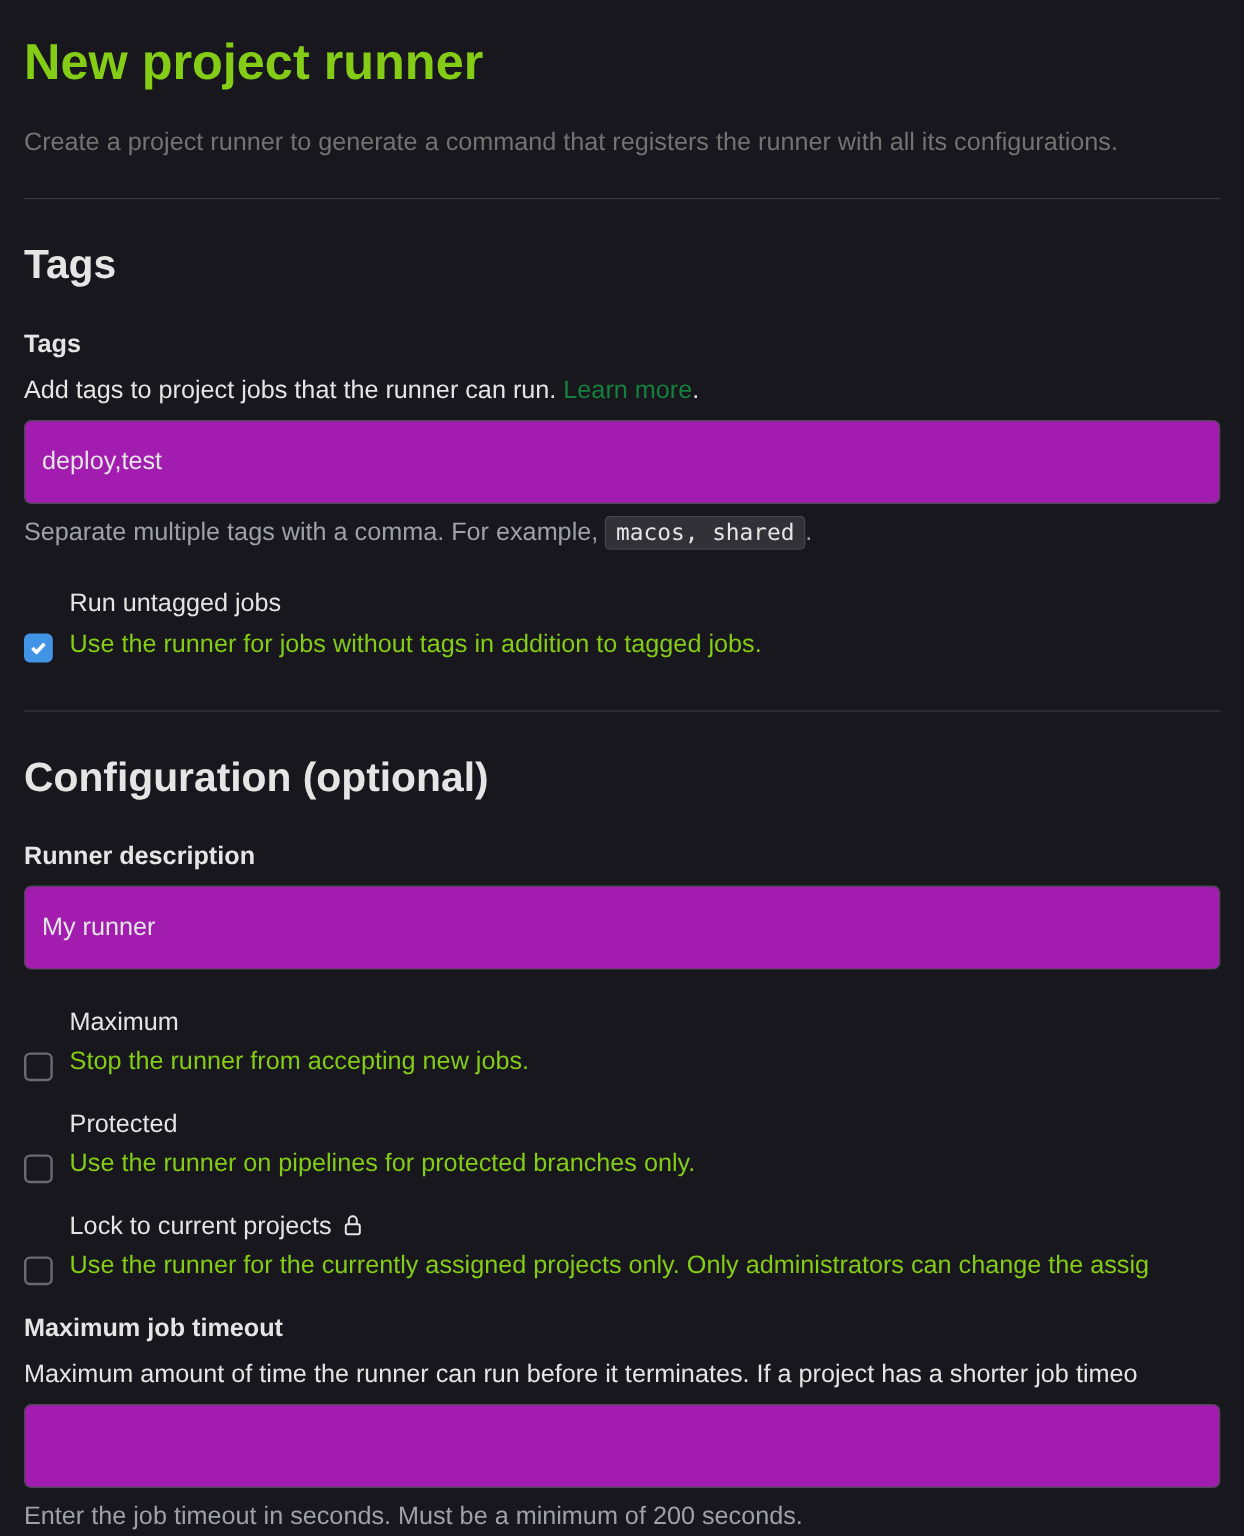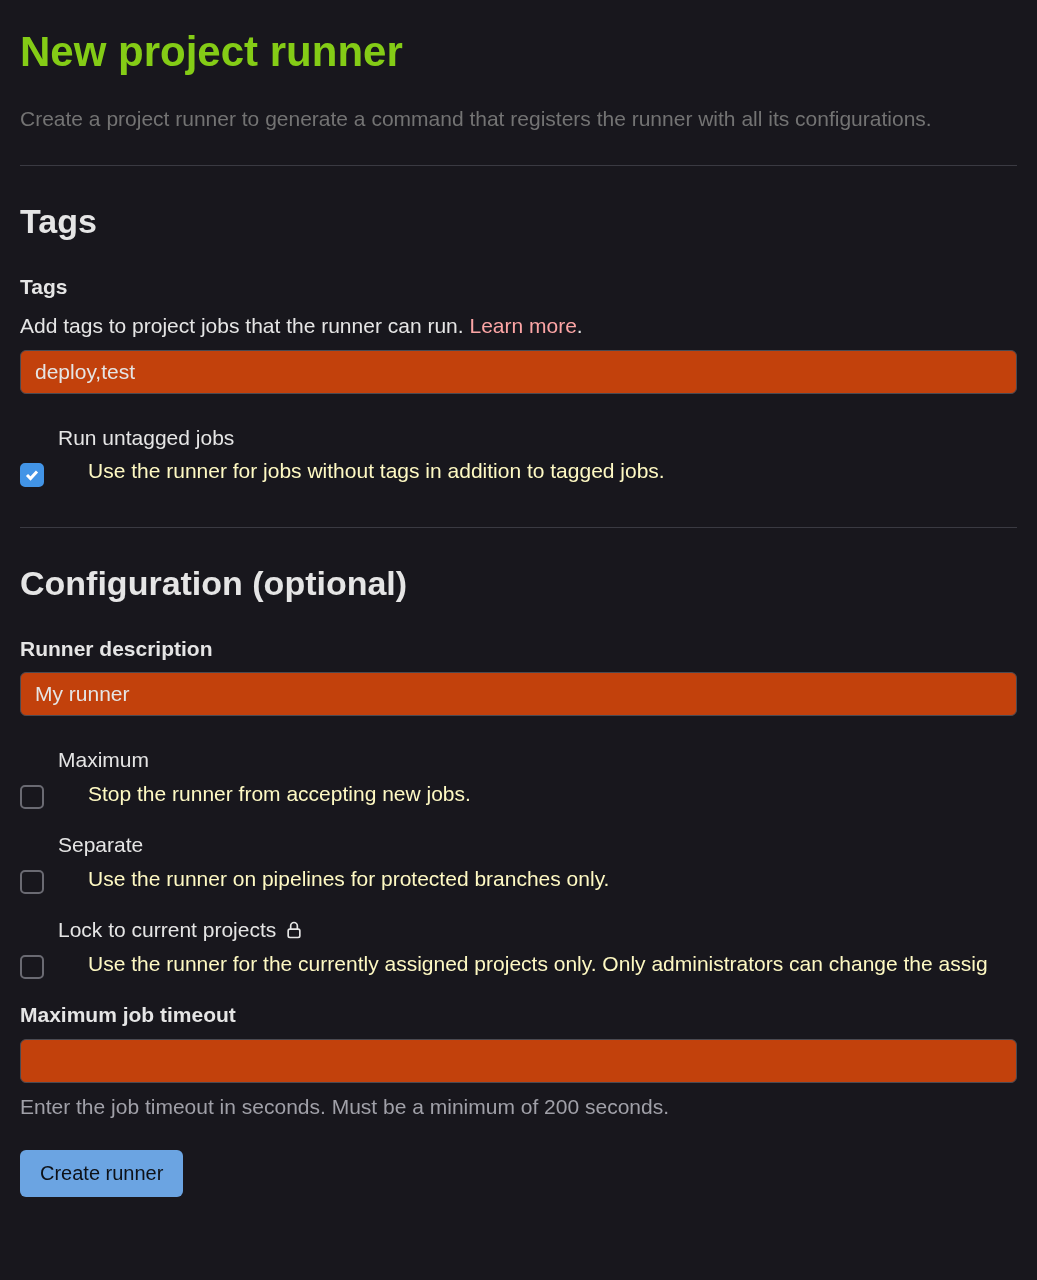--- a/index.html
+++ b/index.html
@@ -51,31 +51,31 @@
       font-size: 21px;
       margin-bottom: 8px;
     }
     .field-hint-below {
       color: #a0a0a8;
       font-size: 21px;
       margin-top: 8px;
       margin-bottom: 20px;
     }
     .link {
-      color: #fca5a5;
+      color: #15803d;
       text-decoration: none;
       cursor: pointer;
       text-align: center;
     }
     input.text-input {
       width: 100%;
-      background-color: #c2410c;
+      background-color: #a21caf;
       border: 1px solid #4a4a52;
       border-radius: 6px;
-      padding: 9px 14px;
+      padding: 22px 14px;
       color: #e5e5e5;
       font-size: 21px;
       font-family: inherit;
     }
     code.inline-code {
       background-color: #323138;
       border: 1px solid #44444c;
       border-radius: 4px;
       padding: 2px 8px;
       font-family: ui-monospace, SFMono-Regular, Menlo, Monaco, Consolas, monospace;
@@ -120,24 +120,23 @@
       flex: 1;
     }
     .cb-label {
       color: #e5e5e5;
       font-size: 21px;
       display: flex;
       align-items: center;
       gap: 8px;
     }
     .cb-desc {
-      color: #fef9c3;
+      color: #84cc16;
       font-size: 21px;
       margin-top: 2px;
-      margin-left: 30px;
     }
     .lock-icon {
       display: inline-flex;
       width: 20px;
       height: 20px;
     }
     .lock-icon svg {
       width: 100%;
       height: 100%;
       fill: none;
@@ -172,20 +171,23 @@
 
 <div class="section">
   <h2 class="section-header">Tags</h2>
 
   <div class="field-group">
     <label class="field-label">Tags</label>
     <p class="field-hint">
       <span>Add tags to project jobs that the runner can run. </span><a class="link">Learn more</a><span>.</span>
     </p>
     <input type="text" class="text-input" value="deploy,test" style="">
+    <p class="field-hint-below">
+      <span>Separate multiple tags with a comma. For example, </span><code class="inline-code">macos, shared</code><span>.</span>
+    </p>
   </div>
 
   <div class="checkbox-row">
     <div class="cb-box checked">
       <svg viewBox="0 0 16 16">
           <polyline points="3,8 6.5,11.5 13,4.5"></polyline>
         </svg>
     </div>
     <div class="cb-content">
       <div class="cb-label">Run untagged jobs</div>
@@ -212,21 +214,21 @@
       <div class="cb-label">Maximum</div>
       <div class="cb-desc">Stop the runner from accepting new jobs.</div>
     </div>
   </div>
 
   <div class="checkbox-row">
     <div class="cb-box">
       
     </div>
     <div class="cb-content">
-      <div class="cb-label">Separate</div>
+      <div class="cb-label">Protected</div>
       <div class="cb-desc">Use the runner on pipelines for protected branches only.</div>
     </div>
   </div>
 
   <div class="checkbox-row">
     <div class="cb-box">
       
     </div>
     <div class="cb-content">
       <div class="cb-label">
@@ -237,18 +239,19 @@
               <path d="M8 11 V7 a4 4 0 0 1 8 0 V11"></path>
             </svg>
         </span>
       </div>
       <div class="cb-desc">Use the runner for the currently assigned projects only. Only administrators can change the assig</div>
     </div>
   </div>
 
   <div class="field-group">
     <label class="field-label">Maximum job timeout</label>
+    <p class="field-hint">Maximum amount of time the runner can run before it terminates. If a project has a shorter job timeo</p>
     <input type="text" class="text-input" value="" style="">
     <p class="field-hint-below">Enter the job timeout in seconds. Must be a minimum of 200 seconds.</p>
   </div>
 
   <button class="primary-button">Create runner</button>
 </div>
 
 </body></html>

